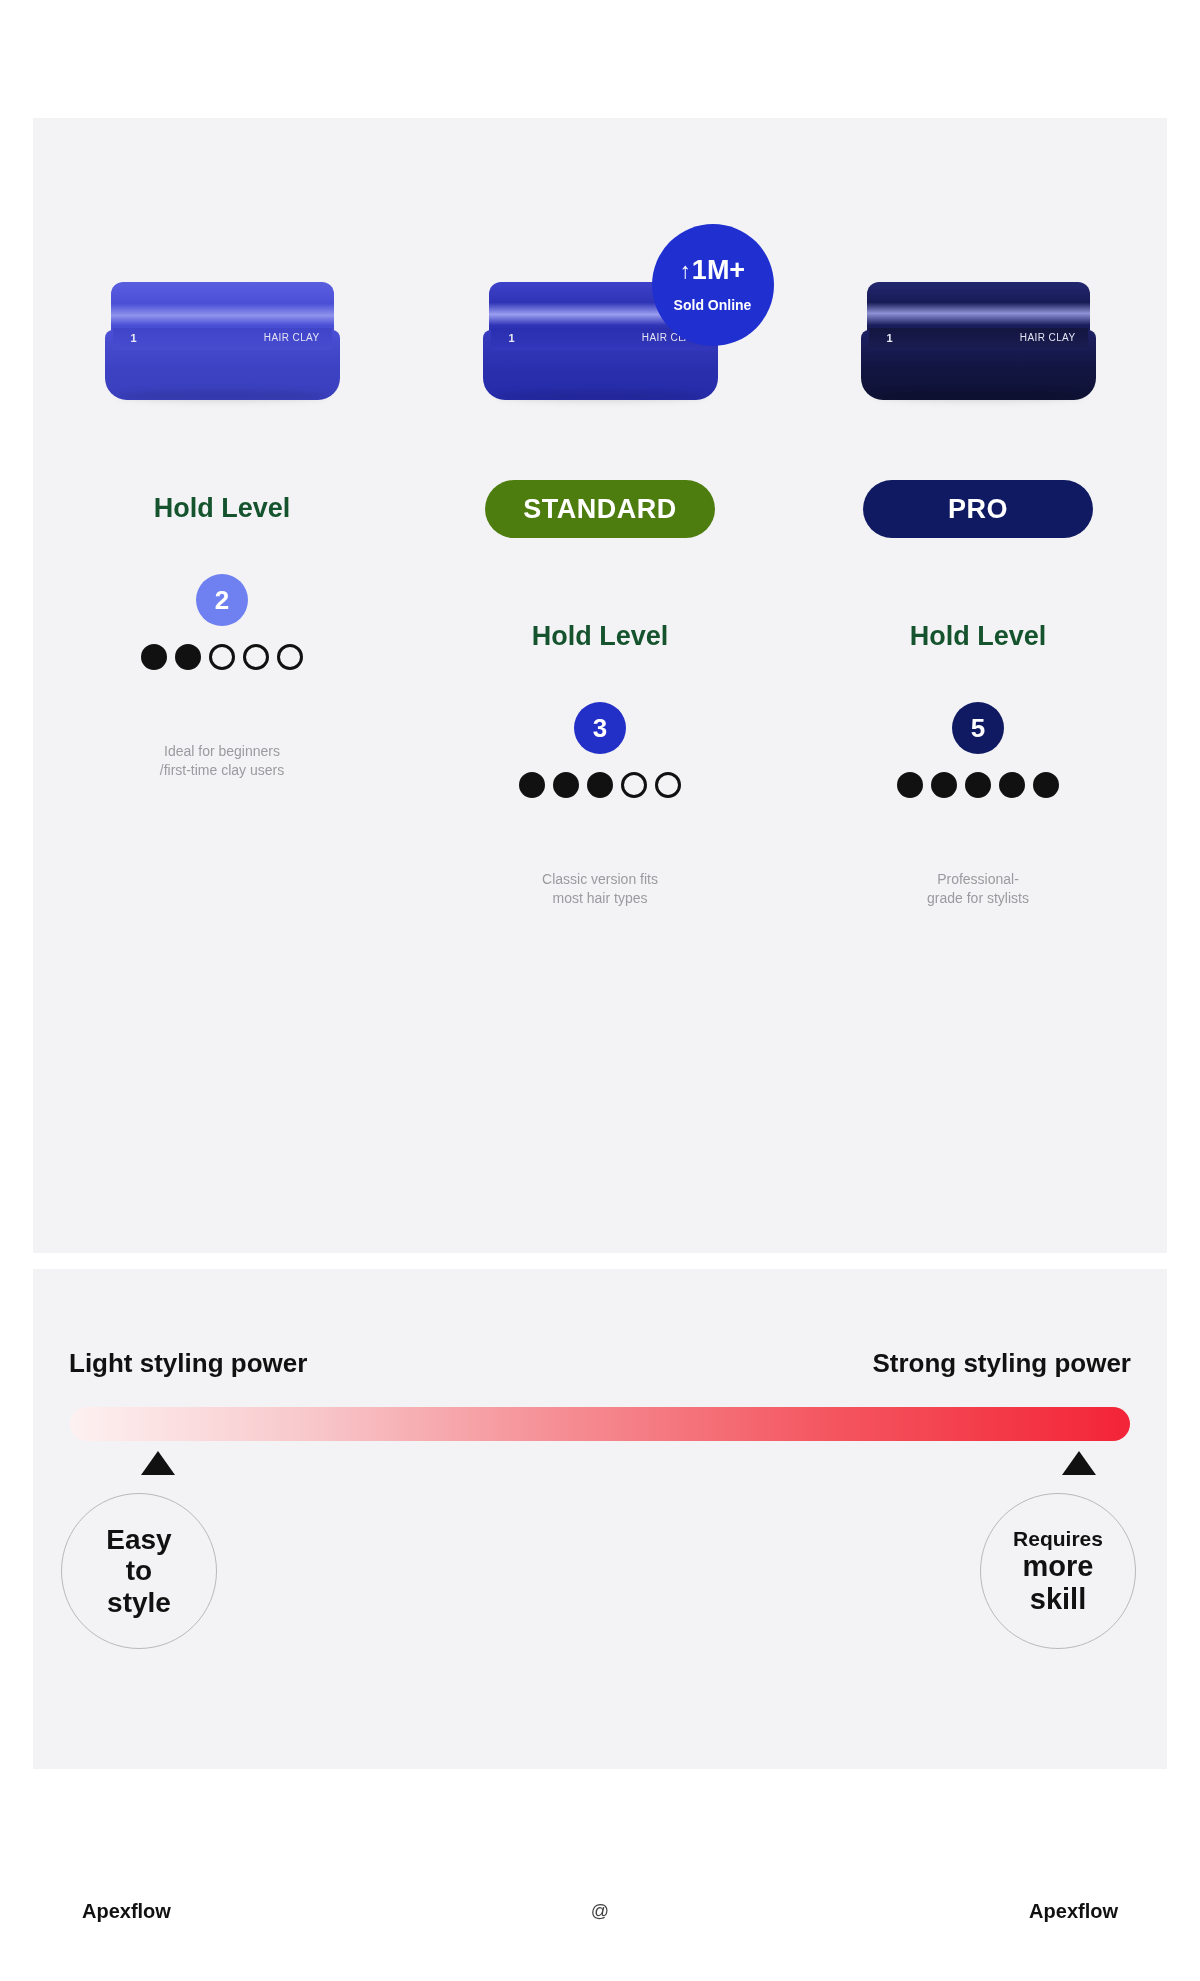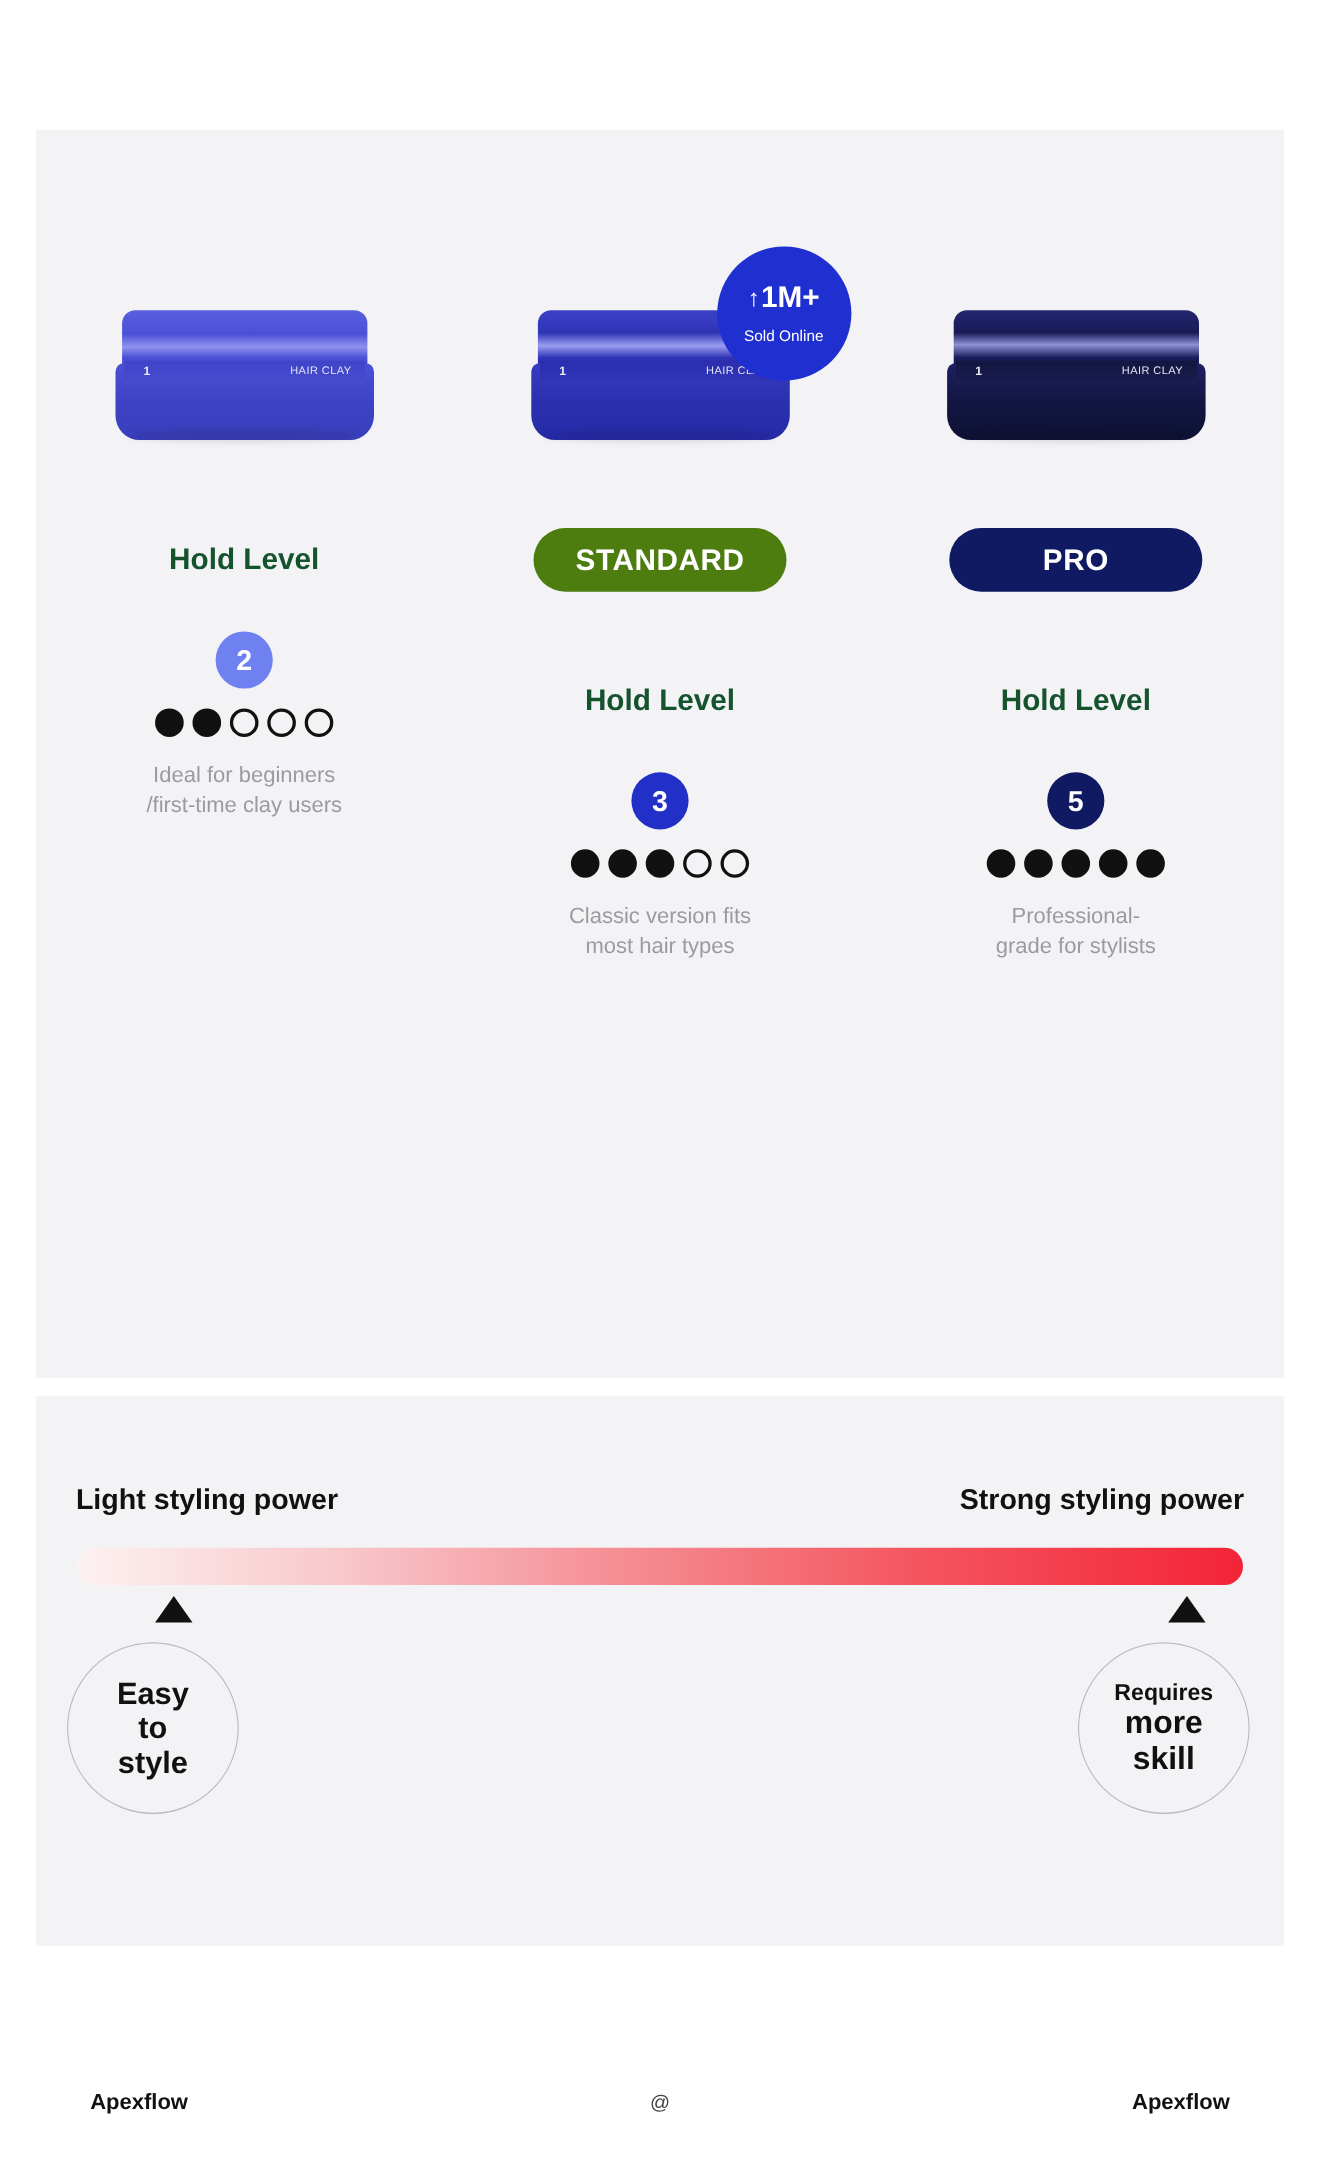--- a/index.html
+++ b/index.html
@@ -143,21 +143,21 @@
     align-items: center;
   }
   .sold-badge .arrow {
     display: inline-block;
     margin-right: 1px;
     font-size: 22px;
     line-height: 1;
   }
   .sold-badge .small {
     font-size: 14px;
-    font-weight: normal;
+    font-weight: bold;
     margin-top: 13px;
   }
 
   
   .pill {
     margin-top: 70px;
     width: 230px;
     height: 58px;
     border-radius: 29px;
     display: flex;
@@ -203,24 +203,24 @@
   .dot {
     width: 26px;
     height: 26px;
     border-radius: 50%;
     border: 3px solid #111111;
     background: transparent;
   }
   .dot.filled { background: #111111; }
 
   .desc {
-    margin-top: 22px;
+    margin-top: 72px;
     width: 280px;
     text-align: center;
-    font-size: 20px;
+    font-size: 14px;
     line-height: 1.35;
     color: #9b9b9f;
   }
 
   
   .panel-power {
     position: absolute;
     left: 33px;
     top: 1269px;
     width: 1134px;

